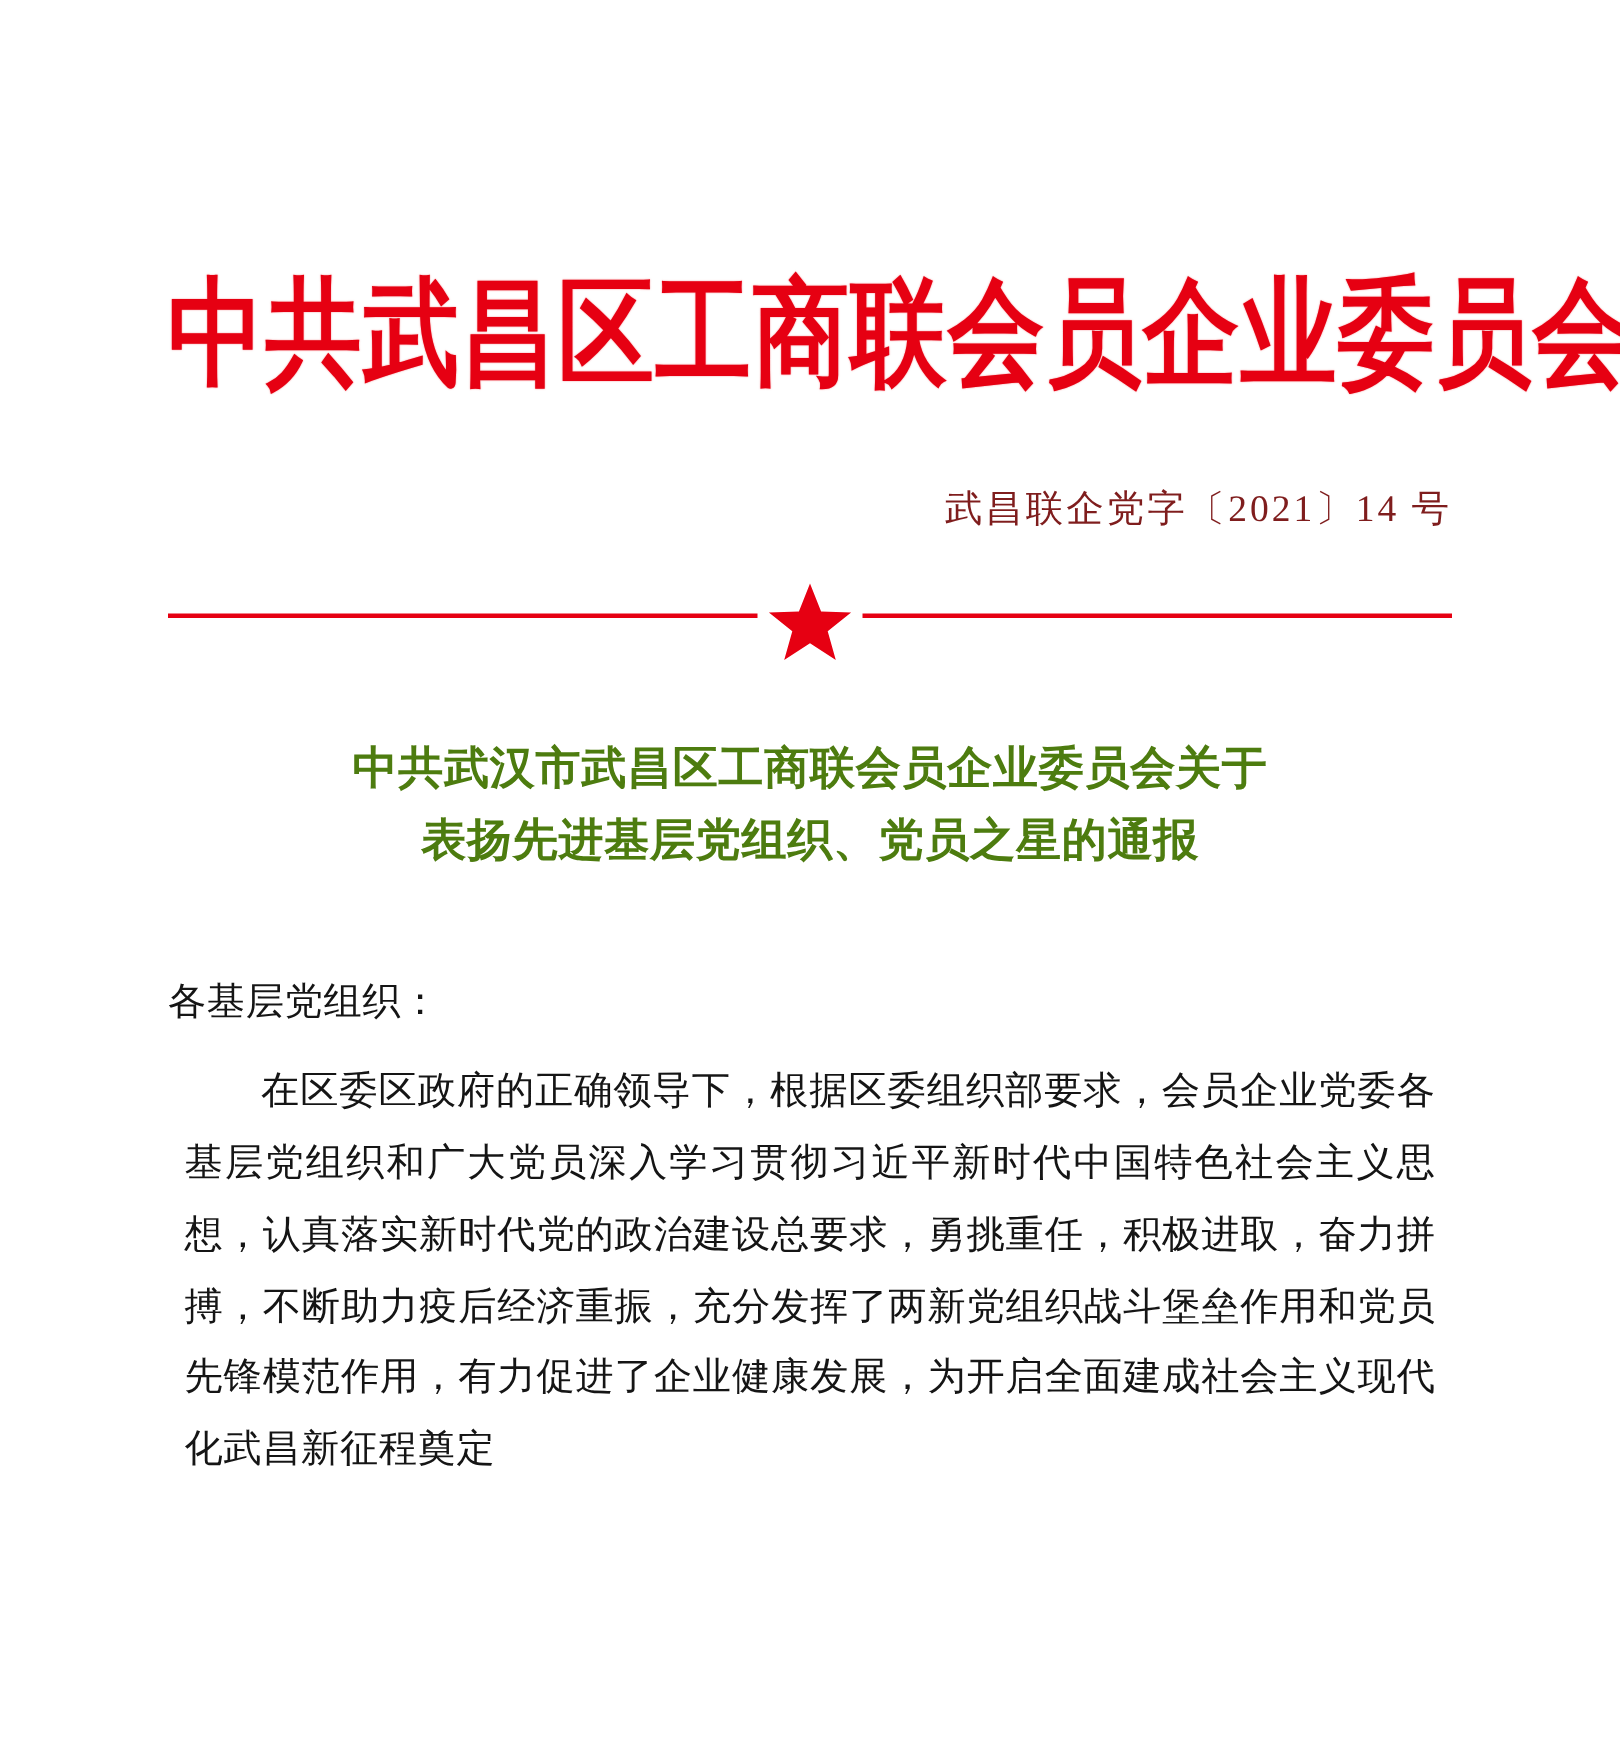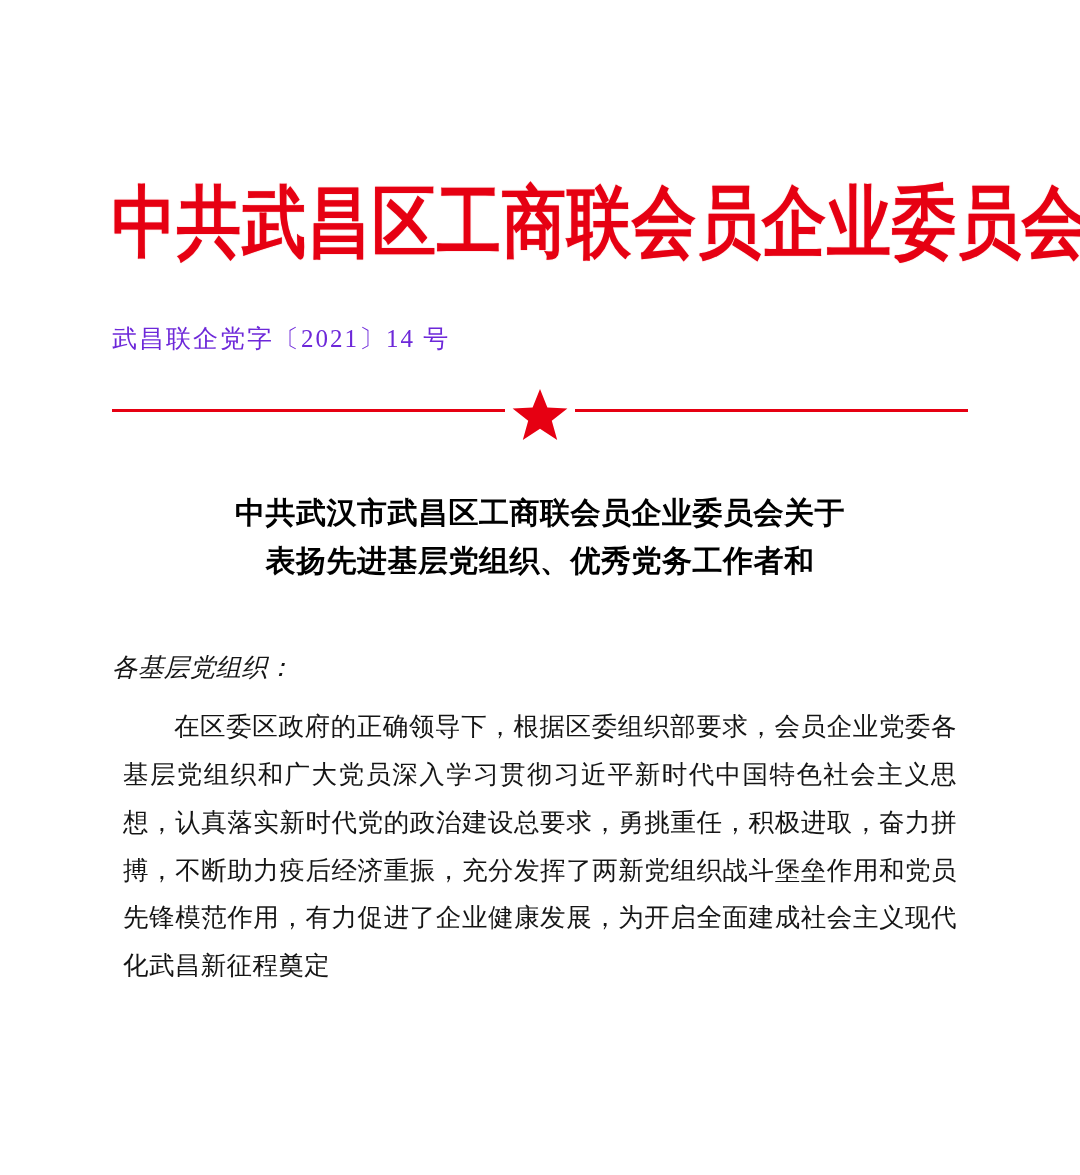--- a/index.html
+++ b/index.html
@@ -38,25 +38,25 @@
     line-height: 1.15;
     letter-spacing: 1px;
     color: #e60012;
     transform: scaleY(1.22);
     transform-origin: center center;
     text-shadow: 0 0 1px rgba(230,0,18,0.55);
   }
 
   
   .doc-number {
-    text-align: left;
+    text-align: right;
     margin-top: 62px;
     font-size: 25px;
     letter-spacing: 2px;
-    color: #6d28d9;
+    color: #7f1d1d;
     font-family: "Liberation Serif", "DejaVu Serif", serif;
   }
 
   
   .rule-wrap {
     position: relative;
     margin-top: 34px;
     height: 42px;
   }
   .rule-line {
@@ -80,38 +80,37 @@
   .rule-star svg { display: block; margin: 0 auto; }
 
   
   .main-title {
     margin-top: 58px;
     text-align: center;
     font-weight: 700;
     font-size: 30px;
     line-height: 1.62;
     letter-spacing: 0.5px;
-    color: #000000;
+    color: #4d7c0f;
     padding: 0 24px;
   }
   .main-title .ln { display: block; }
 
   
   .body-text {
     margin-top: 58px;
     font-size: 25.5px;
     line-height: 1.88;
     letter-spacing: 0.4px;
     color: #151515;
     text-align: justify;
     text-justify: inter-ideograph;
   }
   .salutation {
     margin: 0 0 2px 0;
-    font-style: italic;
   }
   .para {
     margin: 11px;
     text-indent: 2em;
   }
 </style>
 </head>
 <body>
 
 <div class="page">
@@ -126,21 +125,21 @@
     <div class="rule-line"></div>
     <div class="rule-star">
       <svg width="58" height="56" viewBox="0 0 58 56" aria-hidden="true">
         <polygon points="29,2 36.4,20.6 56.4,21.4 40.8,33.8 46.2,53 29,41.8 11.8,53 17.2,33.8 1.6,21.4 21.6,20.6" fill="#e60012"></polygon>
       </svg>
     </div>
   </div>
 
   <div class="main-title">
     <span class="ln">中共武汉市武昌区工商联会员企业委员会关于</span>
-    <span class="ln">表扬先进基层党组织、优秀党务工作者和</span>
+    <span class="ln">表扬先进基层党组织、党员之星的通报</span>
   </div>
 
   <div class="body-text">
     <p class="salutation">各基层党组织：</p>
     <p class="para">在区委区政府的正确领导下，根据区委组织部要求，会员企业党委各基层党组织和广大党员深入学习贯彻习近平新时代中国特色社会主义思想，认真落实新时代党的政治建设总要求，勇挑重任，积极进取，奋力拼搏，不断助力疫后经济重振，充分发挥了两新党组织战斗堡垒作用和党员先锋模范作用，有力促进了企业健康发展，为开启全面建成社会主义现代化武昌新征程奠定</p>
   </div>
 
 </div>
 
 </body></html>

